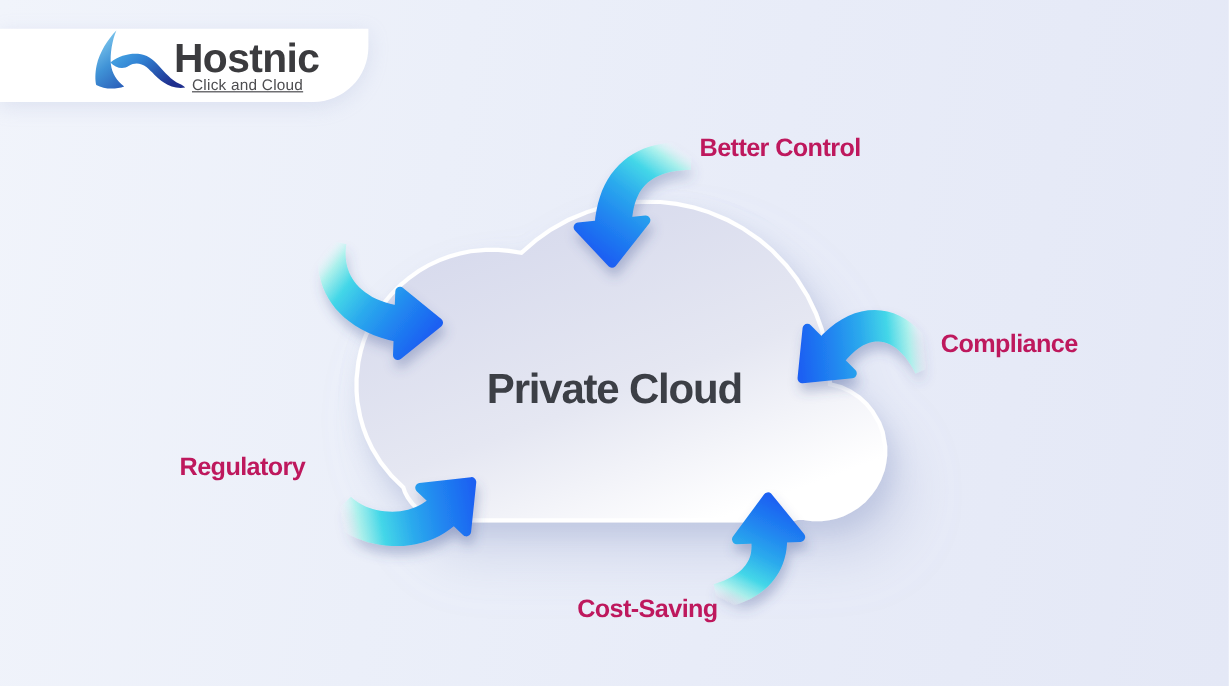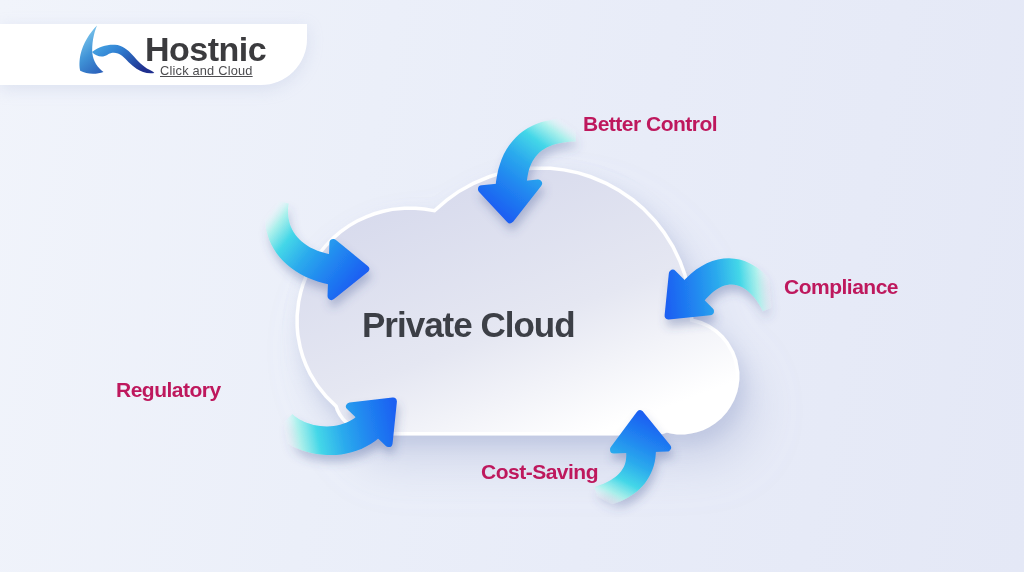--- a/index.html
+++ b/index.html
@@ -17,24 +17,24 @@
            letter-spacing:-0.5px; }
   .tagline { position:absolute; left:160px; top:39px; font-size:12.8px; line-height:15px; font-weight:400; color:#4d4d50;
              letter-spacing:0.2px;text-decoration:underline; }
 
   
   .label { position:absolute; color:#be185d; font-weight:700; font-size:21px; line-height:27px; letter-spacing:-0.5px;
            white-space:nowrap; }
   .lbl-better-control { left:583px; top:86px; }
   .lbl-data-security  { left:195px; top:141px; }
   .lbl-better-performance { left:784px; top:249px; line-height:27.5px; }
-  .lbl-regulatory { left:116px; top:351px; width:192px; text-align:left; line-height:29px; }
-  .lbl-cost-saving { left:481px; top:434px; }
+  .lbl-regulatory { left:106px; top:351px; width:192px; text-align:center; line-height:29px; }
+  .lbl-cost-saving { left:481px; top:470px; }
 
-  .center-title { position:absolute; left:362px; top:281px; width:300px; 
+  .center-title { position:absolute; left:362px; top:281px; width:300px; text-align:center;
                   font-size:35px; line-height:40px; font-weight:700; color:#3c3f46; letter-spacing:-1px; }
 </style>
 </head>
 <body>
 
 <div class="canvas">
 
   <svg class="scene" width="1024" height="572" viewBox="0 0 1024 572">
     <defs>
       <linearGradient id="cloudGrad" gradientUnits="userSpaceOnUse" x1="490" y1="146" x2="590" y2="412">

